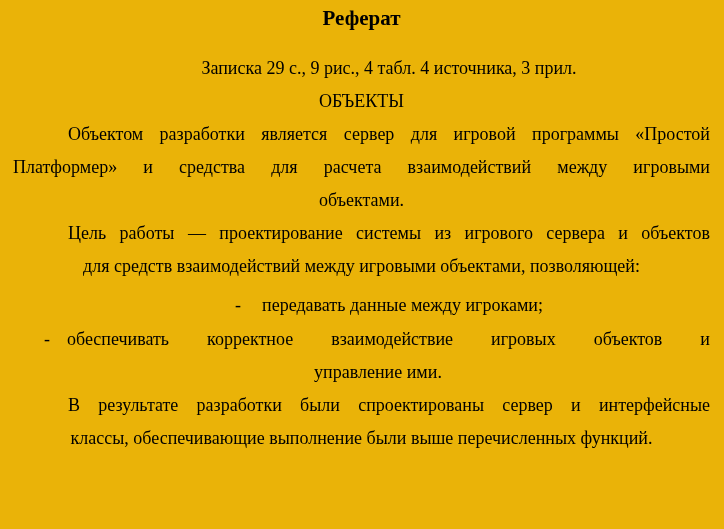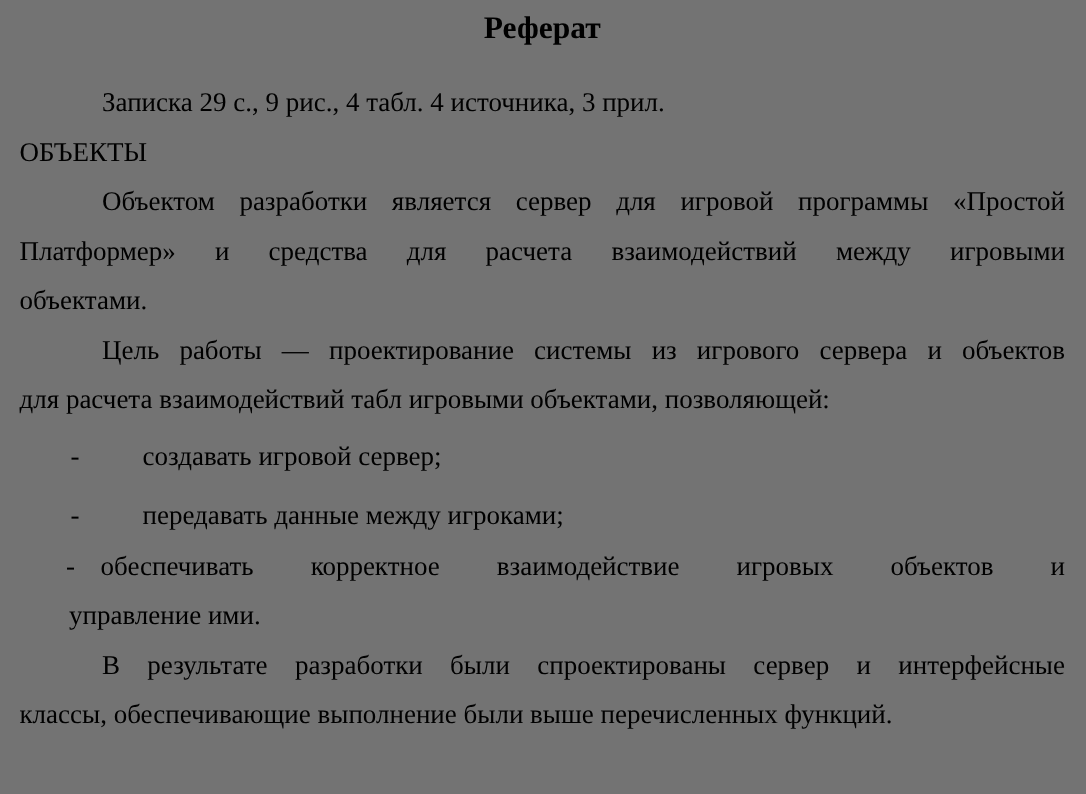--- a/index.html
+++ b/index.html
@@ -1,20 +1,20 @@
 <!DOCTYPE html>
 <html lang="ru"><head>
 <meta charset="utf-8">
 <style>
   html, body { margin: 0; padding: 0; background: #ffffff; }
   .page {
     position: relative;
     width: 724px;
     height: 529px;
-    background: #737373;
+    background: #eab308;
     color: #000000;
     font-family: "Liberation Serif", "DejaVu Serif", serif;
     overflow: hidden;
   }
   .doc {
     position: absolute;
     left: 13px;
     top: 0;
     width: 697px;
   }
@@ -22,21 +22,21 @@
     margin: 5px 0 0 0;
     font-size: 21px;
     line-height: 27px;
     font-weight: 700;
     text-align: center;
   }
   .body-lines { margin-top: 20px; }
   .line {
     font-size: 18px;
     line-height: 33px;
-    text-align: left;
+    text-align: center;
   }
   
   .line--indent-left    { padding-left: 55px; }
   .line--indent-justify { padding-left: 55px; text-align: justify; text-align-last: justify; }
   
   .line--flush-left     { }
   .line--flush-justify  { text-align: justify; text-align-last: justify; }
   
   .line--list-item-1 { padding-left: 34px; margin-top: 5px; }
   .line--list-item-2 { padding-left: 34px; margin-top: 6px; }
@@ -53,22 +53,21 @@
 <div class="page">
   <div class="doc">
     <div class="title">Реферат</div>
     <div class="body-lines">
         <div class="line line--indent-left"><span class="line-text">Записка 29 с., 9 рис., 4 табл. 4 источника, 3 прил.</span></div>
         <div class="line line--flush-left"><span class="line-text">ОБЪЕКТЫ</span></div>
         <div class="line line--indent-justify"><span class="line-text">Объектом разработки является сервер для игровой программы «Простой</span></div>
         <div class="line line--flush-justify"><span class="line-text">Платформер» и средства для расчета взаимодействий между игровыми</span></div>
         <div class="line line--flush-left"><span class="line-text">объектами.</span></div>
         <div class="line line--indent-justify"><span class="line-text">Цель работы — проектирование системы из игрового сервера и объектов</span></div>
-        <div class="line line--flush-left"><span class="line-text">для расчета взаимодействий табл игровыми объектами, позволяющей:</span></div>
-        <div class="line line--list-item-1"><span class="dash">-</span><span class="line-text">создавать игровой сервер;</span></div>
+        <div class="line line--flush-left"><span class="line-text">для средств взаимодействий между игровыми объектами, позволяющей:</span></div>
         <div class="line line--list-item-2"><span class="dash">-</span><span class="line-text">передавать данные между игроками;</span></div>
         <div class="line line--list-item-3"><span class="dash">-</span><span class="line-text">обеспечивать корректное взаимодействие игровых объектов и</span></div>
         <div class="line line--list-continuation"><span class="line-text">управление ими.</span></div>
         <div class="line line--indent-justify"><span class="line-text">В результате разработки были спроектированы сервер и интерфейсные</span></div>
         <div class="line line--flush-left"><span class="line-text">классы, обеспечивающие выполнение были выше перечисленных функций.</span></div>
       </div>
   </div>
 </div>
 
 </body></html>

